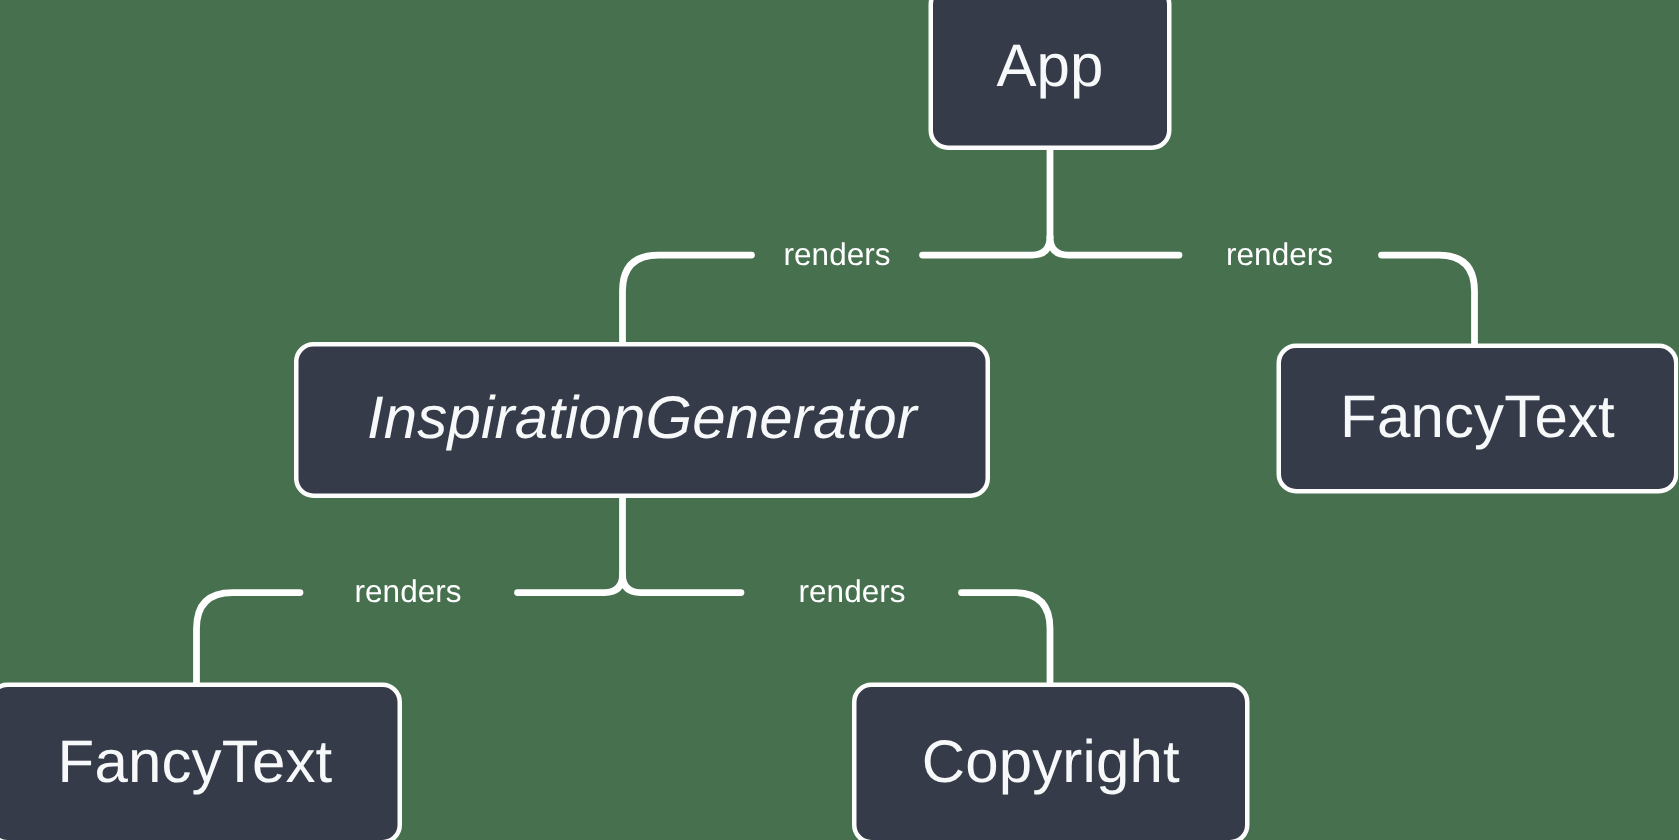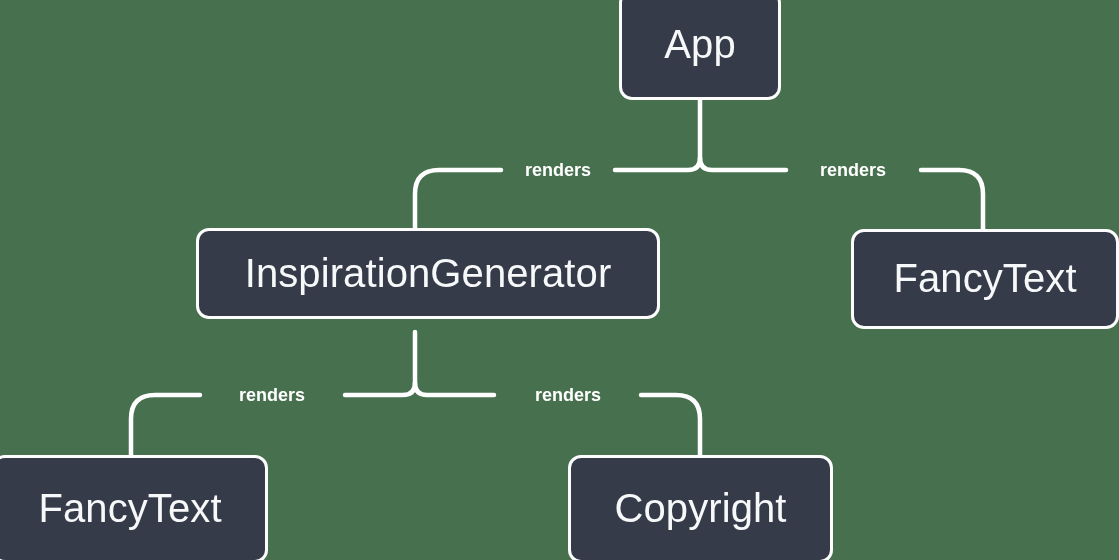--- a/index.html
+++ b/index.html
@@ -44,49 +44,50 @@
     line-height: 1;
     padding-bottom: 2px;
   }
   #node-app {
     left: 619px; top: -10px;
     width: 162px; height: 110px;
     font-size: 40px;
   }
   #node-inspiration {
     left: 196px; top: 228px;
-    width: 464px; height: 91px;
+    width: 464px; height: 104px;
     font-size: 40px;
+    font-style: italic;
   }
   #node-fancytext-right {
     left: 851px; top: 229px;
     width: 268px; height: 100px;
     font-size: 40px;
   }
   #node-fancytext-bottom {
     left: -8px; top: 455px;
     width: 276px; height: 108px;
     font-size: 40px;
   }
   #node-copyright {
     left: 568px; top: 455px;
     width: 265px; height: 108px;
     font-size: 40px;
   }
   
   .edge-label {
     position: absolute;
     color: #ffffff;
-    font-size: 18px;
+    font-size: 21px;
     line-height: 1;
     white-space: nowrap;
     transform: translate(-50%, -50%);
     z-index: 4;
     padding: 0 10px;
-    font-weight: 700;
+    font-weight: 400;
   }
   #label-app-inspiration { left: 558px; top: 170px; }
   #label-app-fancytext   { left: 853px; top: 170px; }
   #label-ig-fancytext    { left: 272px; top: 395px; }
   #label-ig-copyright    { left: 568px; top: 395px; }
 </style>
 </head>
 <body>
 
 <div id="canvas">

